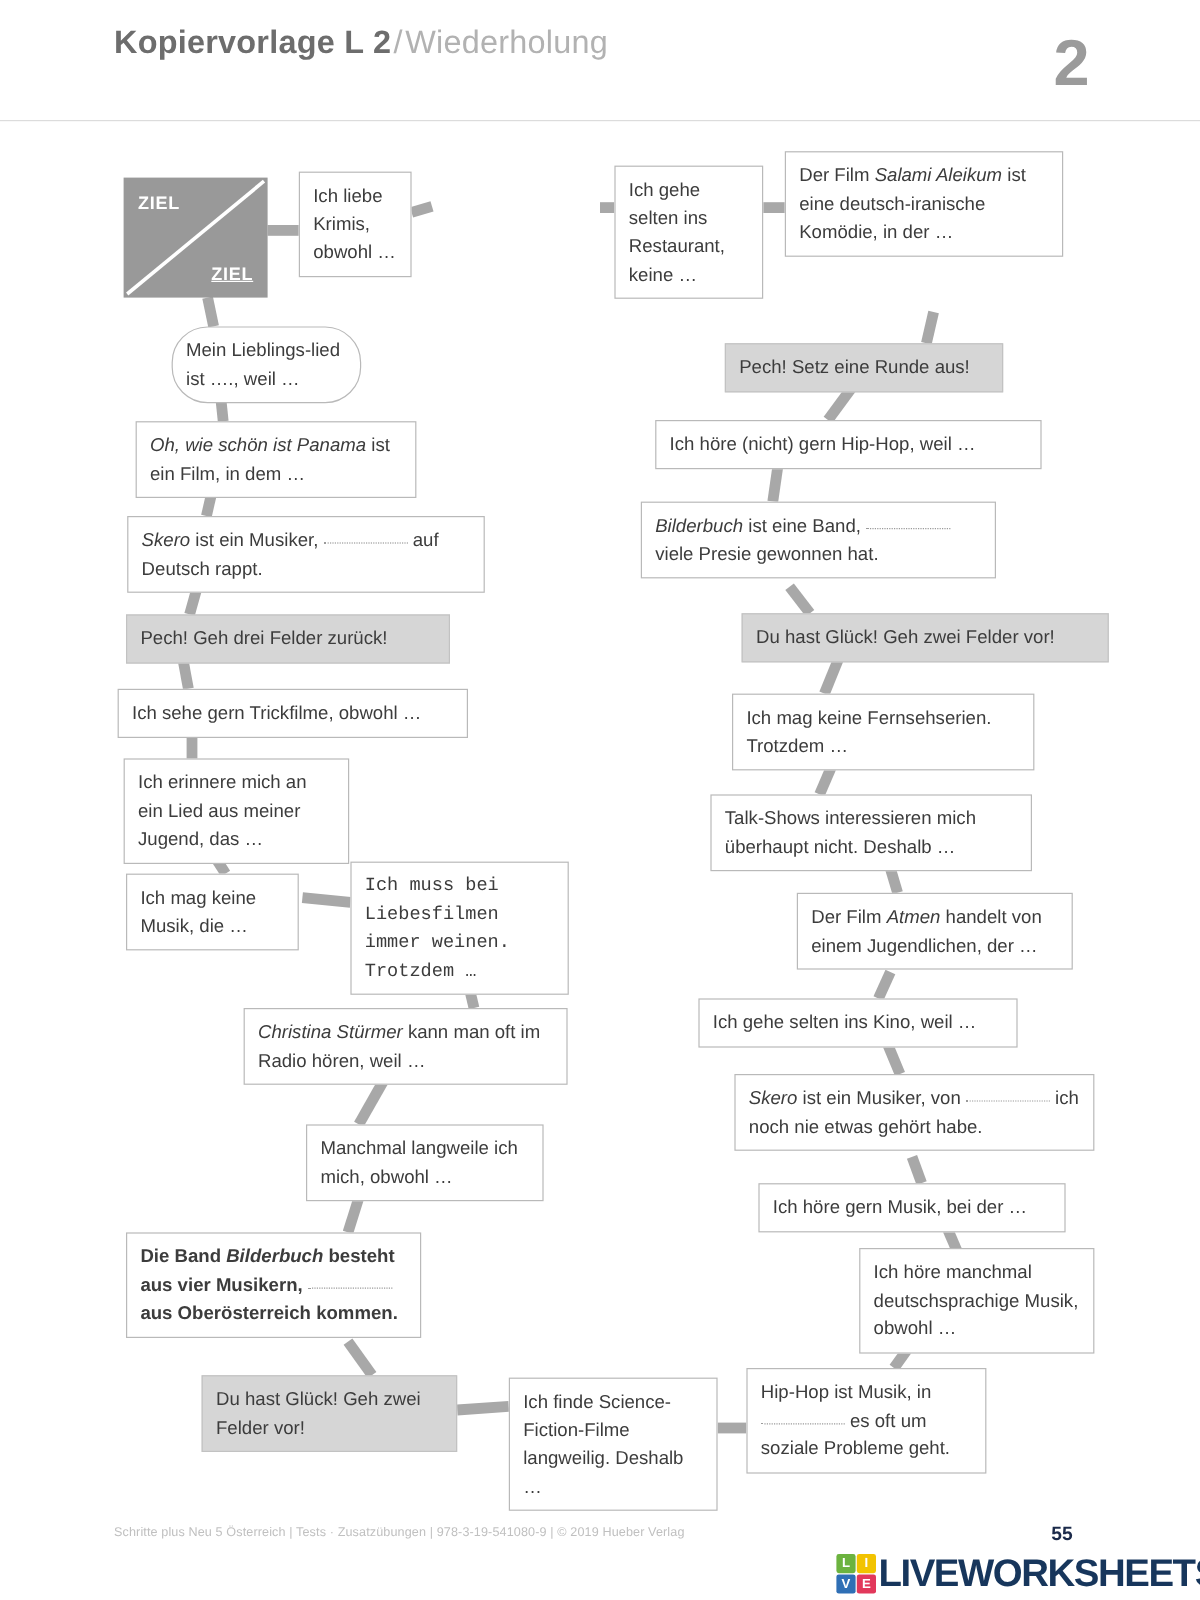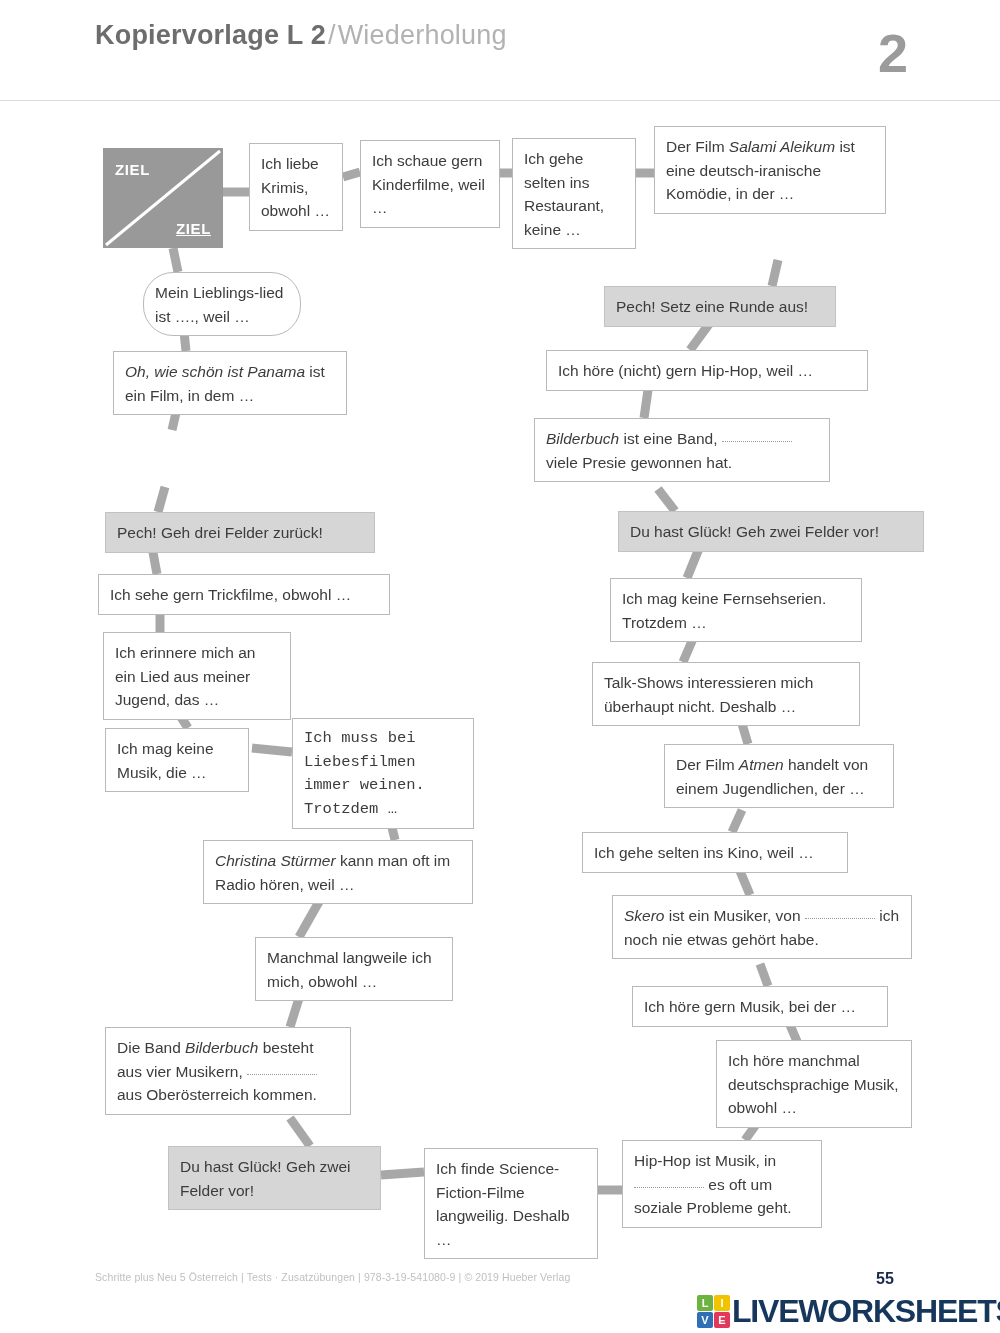--- a/index.html
+++ b/index.html
@@ -173,45 +173,45 @@
 
   <div id="start-tile">
     <svg class="diag" viewBox="0 0 120 100" preserveAspectRatio="none" xmlns="http://www.w3.org/2000/svg">
       <line x1="3" y1="97" x2="117" y2="3" stroke="#ffffff" stroke-width="3"></line>
     </svg>
     <span class="lbl s">ZIEL</span>
     <span class="lbl z">ZIEL</span>
   </div>
 
   <div class="node" style="left:249px;top:143px;width:94px;">Ich liebe Krimis, obwohl …</div>
-  <div class="node" style="left:360px;top:140px;width:140px;">Ich schaue gern Kinderfilme, weil …</div>
   <div class="node" style="left:512px;top:138px;width:124px;">Ich gehe selten ins Restaurant, keine …</div>
   <div class="node" style="left:654px;top:126px;width:232px;">Der Film <i>Salami Aleikum</i> ist eine deutsch-iranische Komödie, in der …</div>
   <div class="node chance" style="left:604px;top:286px;width:232px;">Pech! Setz eine Runde aus!</div>
   <div class="node" style="left:546px;top:350px;width:322px;">Ich höre (nicht) gern Hip-Hop, weil …</div>
   <div class="node" style="left:534px;top:418px;width:296px;"><i>Bilderbuch</i> ist eine Band, <span class="blank" style="width: 70px;"></span> viele Presie gewonnen hat.</div>
   <div class="node chance" style="left:618px;top:511px;width:306px;">Du hast Glück! Geh zwei Felder vor!</div>
   <div class="node" style="left:610px;top:578px;width:252px;">Ich mag keine Fernsehserien. Trotzdem …</div>
   <div class="node" style="left:592px;top:662px;width:268px;">Talk-Shows interessieren mich überhaupt nicht. Deshalb …</div>
   <div class="node" style="left:664px;top:744px;width:230px;">Der Film <i>Atmen</i> handelt von einem Jugendlichen, der …</div>
   <div class="node" style="left:582px;top:832px;width:266px;">Ich gehe selten ins Kino, weil …</div>
   <div class="node" style="left:612px;top:895px;width:300px;"><i>Skero</i> ist ein Musiker, von <span class="blank" style="width: 70px;"></span> ich noch nie etwas gehört habe.</div>
   <div class="node" style="left:632px;top:986px;width:256px;">Ich höre gern Musik, bei der …</div>
   <div class="node" style="left:716px;top:1040px;width:196px;">Ich höre manchmal deutschsprachige Musik, obwohl …</div>
   <div class="node" style="left:622px;top:1140px;width:200px;">Hip-Hop ist Musik, in <span class="blank" style="width: 70px;"></span> es oft um soziale Probleme geht.</div>
   <div class="node" style="left:424px;top:1148px;width:174px;">Ich finde Science-Fiction-Filme langweilig. Deshalb …</div>
   <div class="node chance" style="left:168px;top:1146px;width:213px;">Du hast Glück! Geh zwei Felder vor!</div>
-  <div class="node" style="left:105px;top:1027px;width:246px;">Die Band <i>Bilderbuch</i> besteht aus vier Musikern, <span class="blank" style="width: 70px;"></span> aus Oberösterreich kommen.</div>
+  <div class="node" style="left:105px;top:1027px;width:246px;font-weight:bold;">Die Band <i>Bilderbuch</i> besteht aus vier Musikern, <span class="blank" style="width: 70px;"></span> aus Oberösterreich kommen.</div>
   <div class="node" style="left:255px;top:937px;width:198px;">Manchmal langweile ich mich, obwohl …</div>
   <div class="node" style="left:203px;top:840px;width:270px;"><i>Christina Stürmer</i> kann man oft im Radio hören, weil …</div>
   <div class="node" style="left:292px;top:718px;width:182px;font-family:Liberation Mono, monospace;">Ich muss bei Liebesfilmen immer weinen. Trotzdem …</div>
   <div class="node" style="left:105px;top:728px;width:144px;">Ich mag keine Musik, die …</div>
   <div class="node" style="left:103px;top:632px;width:188px;">Ich erinnere mich an ein Lied aus meiner Jugend, das …</div>
   <div class="node" style="left:98px;top:574px;width:292px;">Ich sehe gern Trickfilme, obwohl …</div>
   <div class="node chance" style="left:105px;top:512px;width:270px;">Pech! Geh drei Felder zurück!</div>
+  <div class="node" style="left:106px;top:430px;width:298px;"><i>Skero</i> ist ein Musiker, <span class="blank" style="width: 70px;"></span> auf Deutsch rappt.</div>
   <div class="node" style="left:113px;top:351px;width:234px;"><i>Oh, wie schön ist Panama</i> ist ein Film, in dem …</div>
   <div class="node" style="left:143px;top:272px;width:158px;border-radius:30px;">Mein Lieblings-lied ist …., weil …</div>
 
 </div>
 
 <div id="footer">
   <div id="footer-credit">Schritte plus Neu 5 Österreich | Tests · Zusatzübungen | 978-3-19-541080-9 | © 2019 Hueber Verlag</div>
   <div id="page-number">55</div>
   <div id="lw-logo">
     <div id="lw-tiles">

